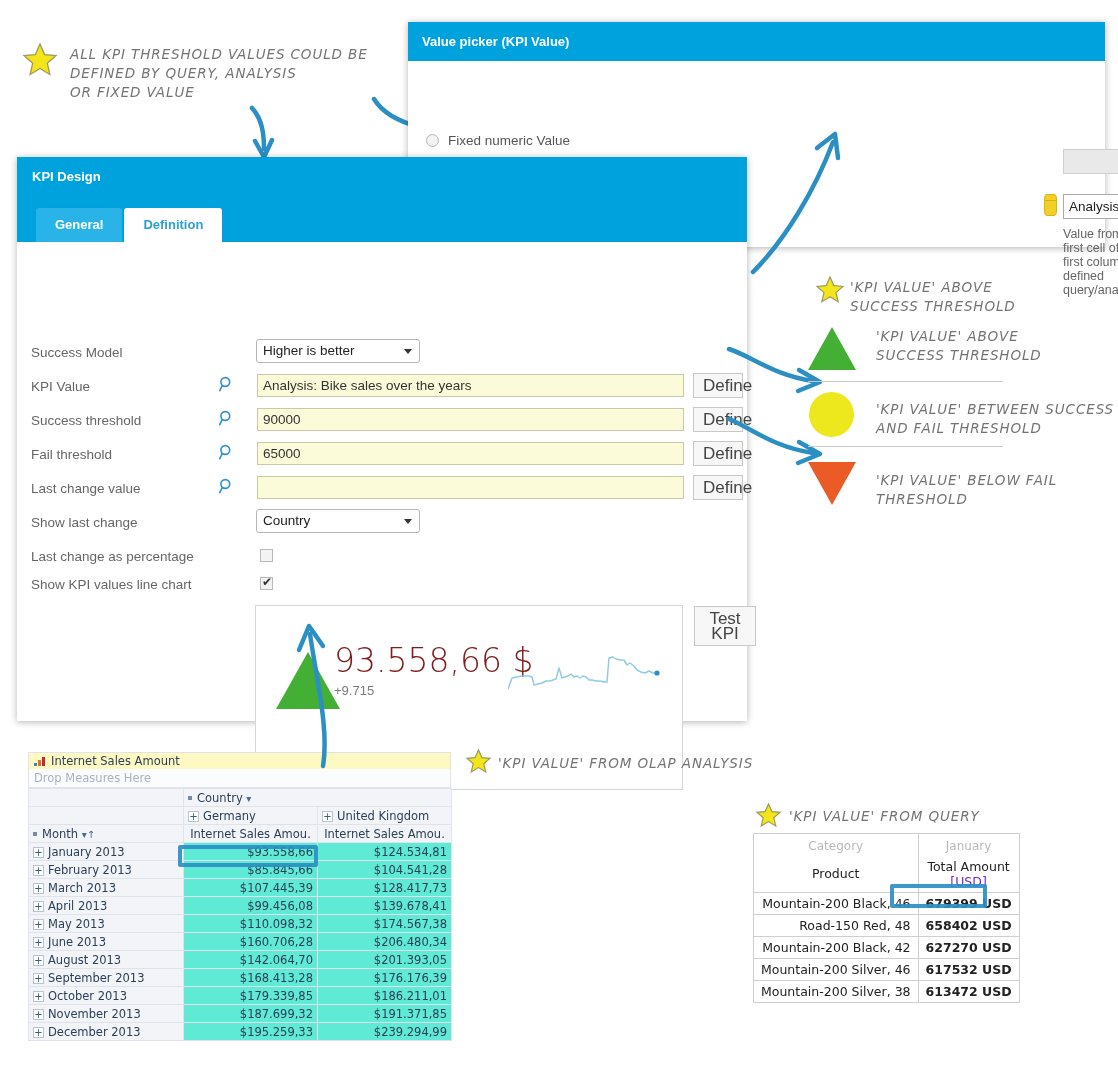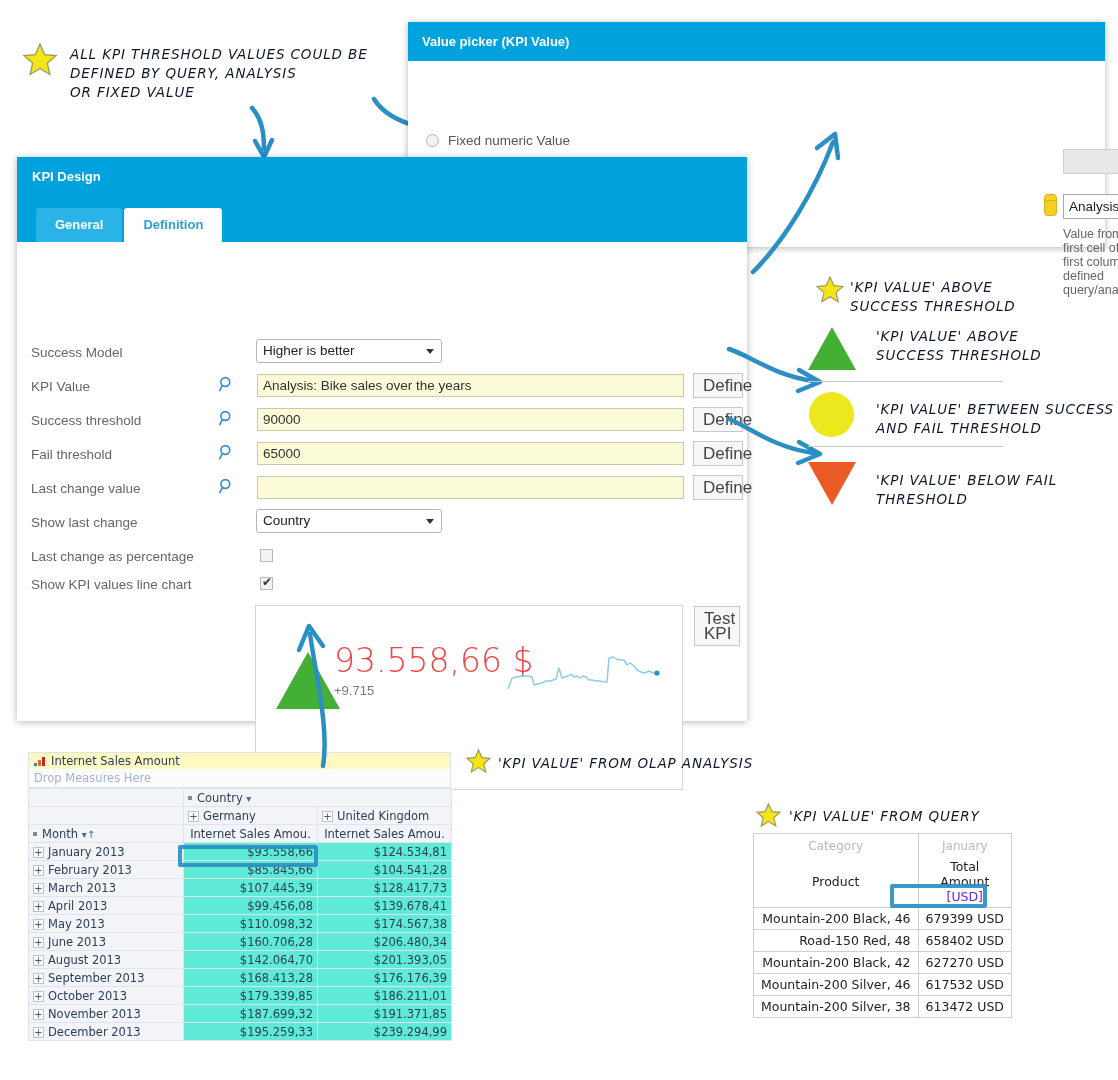--- a/index.html
+++ b/index.html
@@ -9,21 +9,21 @@
     width: 1118px; height: 1080px;
     background: #ffffff;
     font-family: "Liberation Sans", sans-serif;
     overflow: hidden;
   }
   #root { position: relative; width: 1118px; height: 1080px; }
 
   
   .ann {
     position: absolute;
-    color: #0f172a;
+    color: #737373;
     font-family: "DejaVu Sans", sans-serif;
     font-size: 13.5px;
     letter-spacing: 0.9px;
     line-height: 19px;
     font-style: italic;
     text-transform: uppercase;
     white-space: pre-line;
     font-weight: 400;
   }
 
@@ -102,21 +102,21 @@
     position: absolute; left: 14px; font-size: 13.5px; color: #666;
   }
   .magnifier { position: absolute; width: 16px; height: 16px; }
   .yellow-input {
     position: absolute; left: 240px; width: 427px; height: 23px;
     background: #fcfbd9; border: 1px solid #c9c9a6;
     font-size: 13.5px; color: #333; padding: 0 5px; line-height: 21px;
     overflow: hidden; white-space: nowrap;
   }
   .combo {
-    position: absolute; left: 239px; width: 186px; height: 24px;
+    position: absolute; left: 239px; width: 164px; height: 24px;
     background: #ffffff; border: 1px solid #b7b7b7; border-radius: 3px;
     font-size: 13.5px; color: #222; padding: 0 6px; line-height: 22px;
   }
   .combo .caret {
     position: absolute; right: 7px; top: 9px;
     width: 0; height: 0; border-left: 4px solid transparent;
     border-right: 4px solid transparent; border-top: 5px solid #333;
   }
   .define-btn { position: absolute; left: 676px; width: 50px; text-align: center; }
   .chk {
@@ -134,28 +134,28 @@
     border: 1px solid #d6d6d6; background: #fff;
   }
   #kpi-preview .tri-up {
     position: absolute; left: 20px; top: 46px;
     width: 0; height: 0;
     border-left: 32px solid transparent; border-right: 32px solid transparent;
     border-bottom: 57px solid #44af35;
   }
   #kpi-preview .kpi-number {
     position: absolute; left: 78px; top: 35px;
-    font-size: 33px; color: #ef4444; font-family: "DejaVu Sans", sans-serif;
+    font-size: 33px; color: #7f1d1d; font-family: "DejaVu Sans", sans-serif;
     font-weight: 300; white-space: nowrap;
   }
   #kpi-preview .kpi-change {
     position: absolute; left: 78px; top: 77px; font-size: 13px; color: #7b7b7b;
   }
   #kpi-preview .spark { position: absolute; left: 252px; top: 48px; }
-  #test-kpi { position: absolute; left: 677px; top: 364px; width: 46px; text-align: center; }
+  #test-kpi { position: absolute; left: 677px; top: 364px; width: 62px; text-align: center; }
 
   
   .legend-shape { position: absolute; }
   .hr-sep { position: absolute; height: 1px; background: #c9c9c9; }
 
   
   #pivot {
     position: absolute; left: 28px; top: 752px; width: 423px;
     font-size: 11.5px; color: #2c4059;
     font-family: "DejaVu Sans", sans-serif;
@@ -198,21 +198,21 @@
     border-collapse: collapse;
   }
   #querytbl td, #querytbl th {
     border: 1px solid #cfcfcf; padding: 3px 7px; font-weight: normal; color: #222;
     background: #fff; height: 22px;
   }
   #querytbl .cathdr { color: #b9b9b9; text-align: center; font-size: 12px; }
   #querytbl .subhdr { text-align: center; color: #222; }
   #querytbl .usd { color: #6d28d9; text-align:center; }
   #querytbl .prod { text-align: right; white-space: nowrap;}
-  #querytbl .amt  { text-align: center; white-space: nowrap;}
+  #querytbl .amt  { text-align: center; white-space: nowrap; font-weight: bold;}
 
   .hl-box {
     position: absolute; border: 4px solid #2b8fc4; opacity: 0.92;
     border-radius: 2px; pointer-events: none;
   }
   svg.draw { position: absolute; overflow: visible; pointer-events: none; }
 </style>
 </head>
 <body>
 

